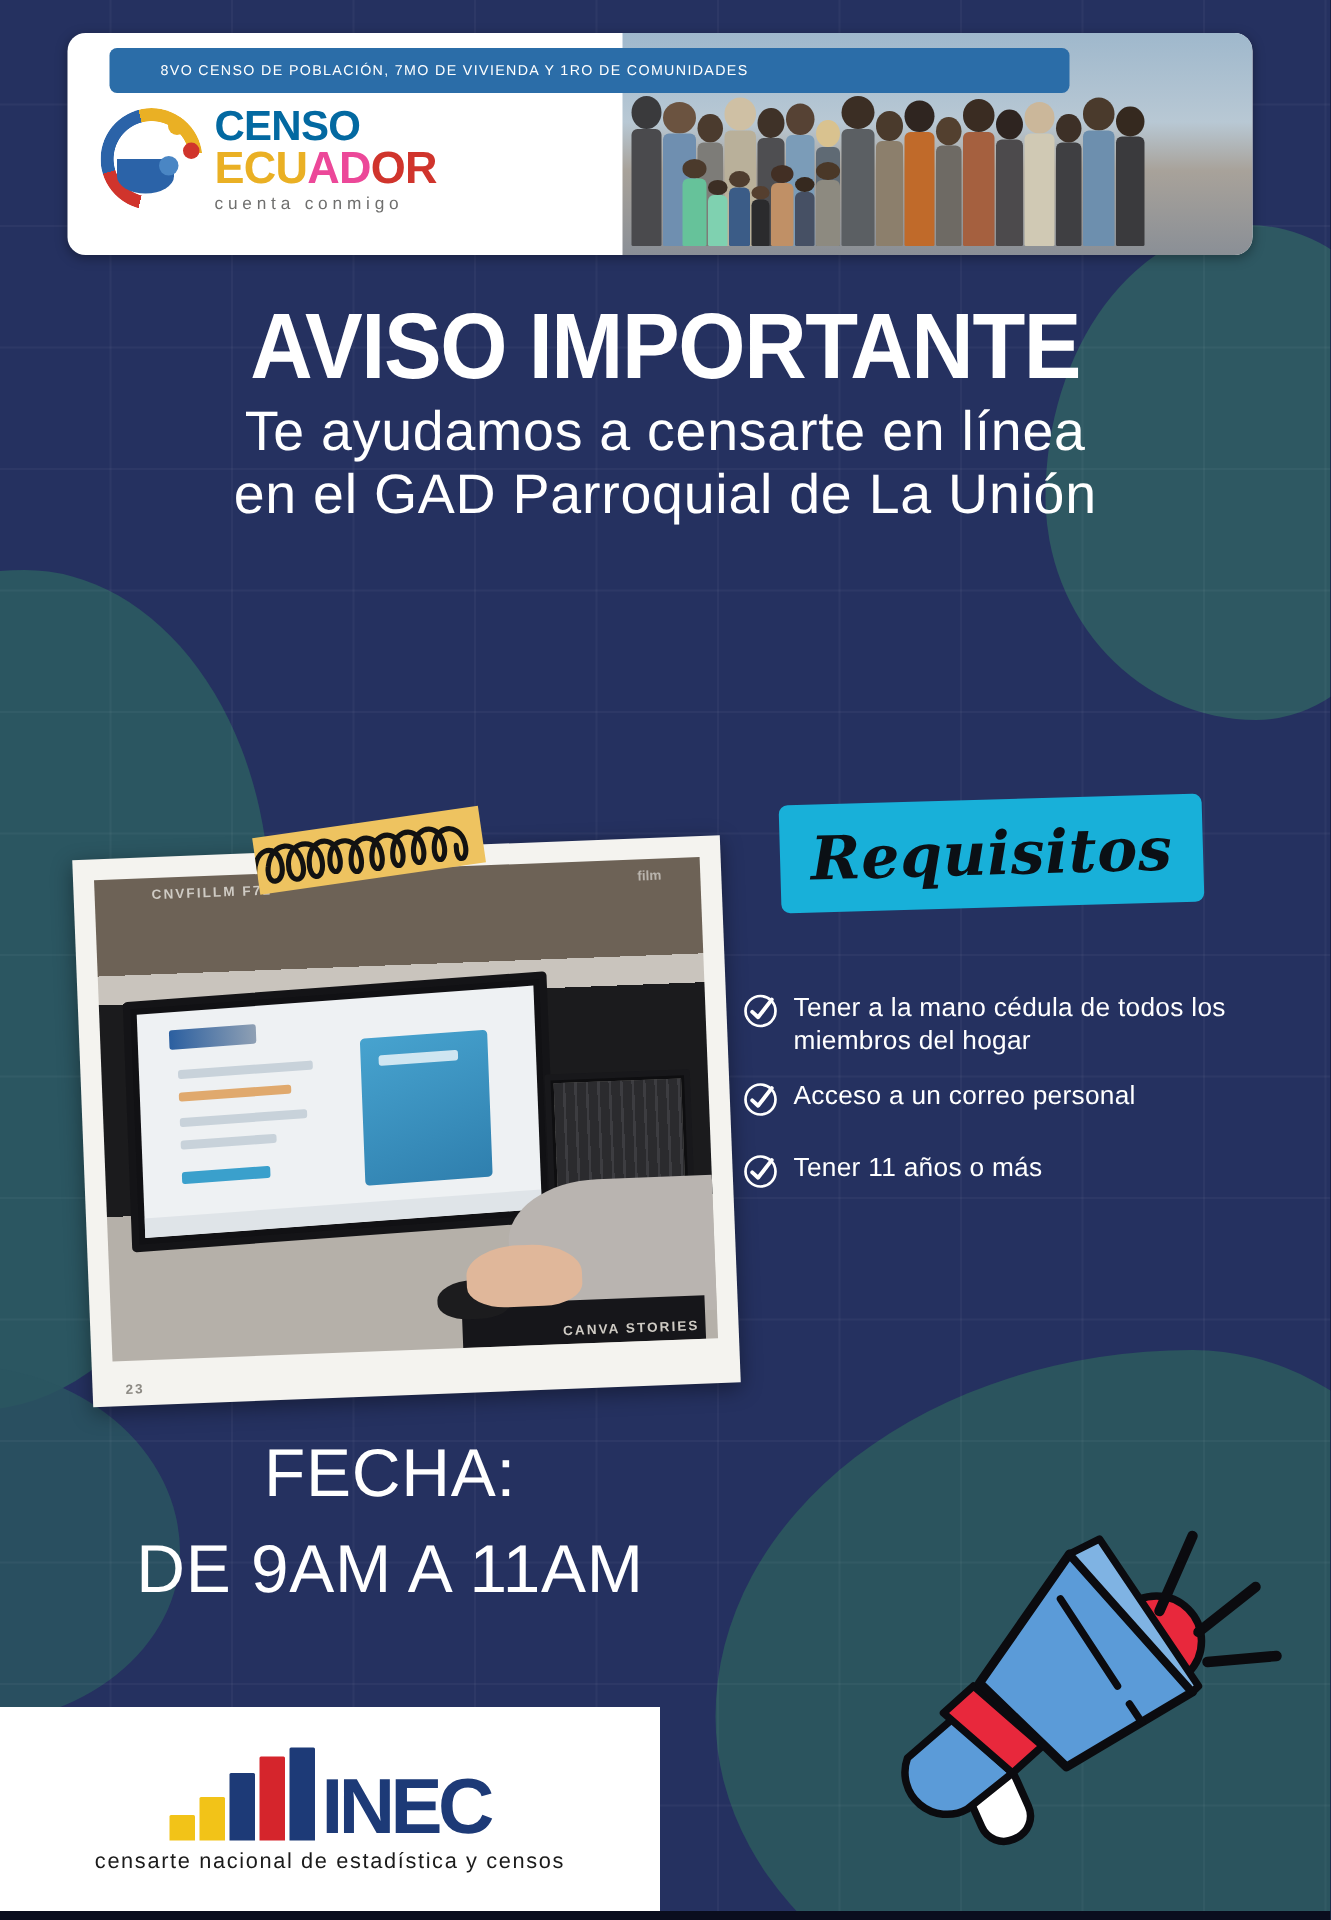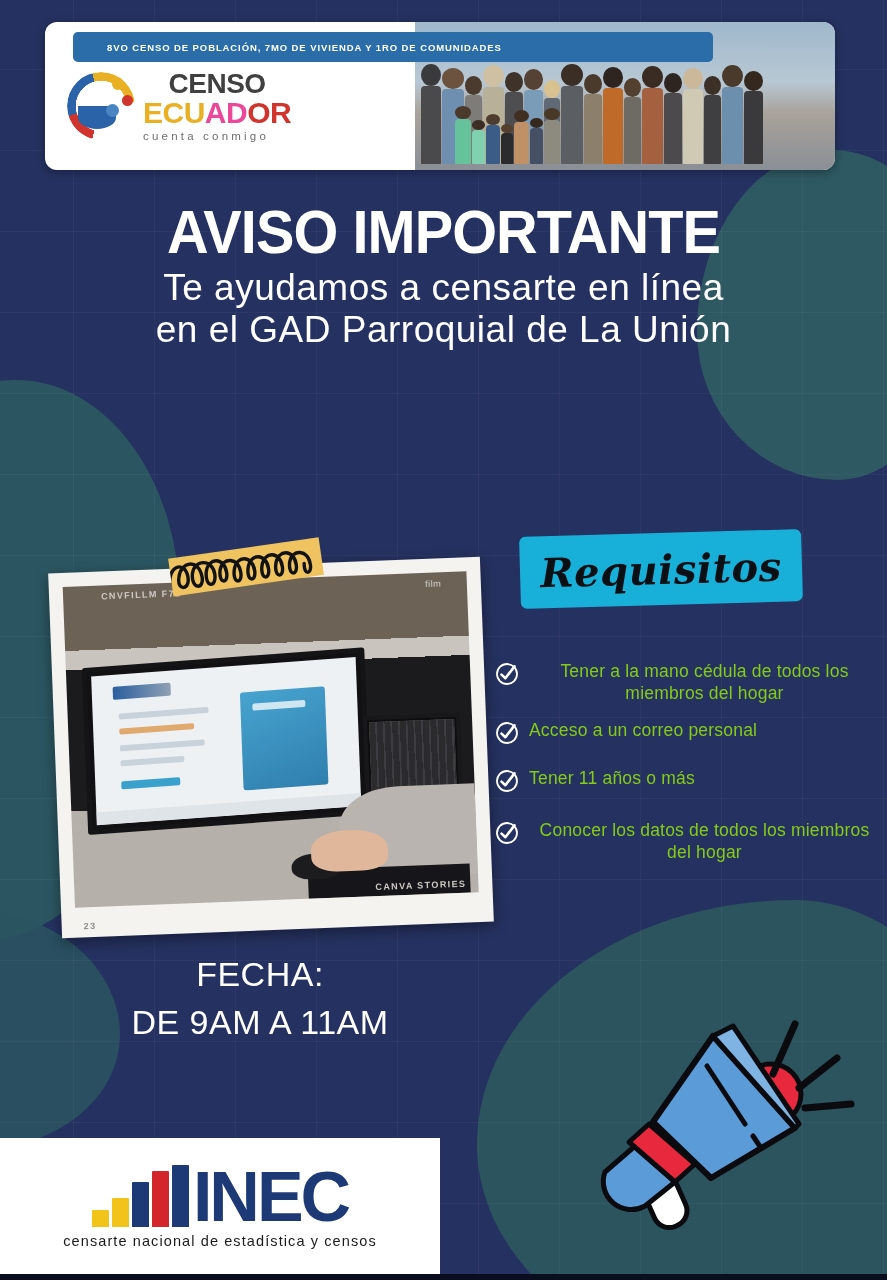--- a/index.html
+++ b/index.html
@@ -87,21 +87,21 @@
     width:640px; height:30px;
     background:#2b6da8;
     border-radius:5px;
     display:flex; align-items:center; justify-content:flex-start;
     padding-left:34px;
     z-index:3;
   }
   #banner-ribbon span {
     color:#ffffff;
     font-size:9.5px;
-    font-weight:bold;
+    font-weight:normal;
     letter-spacing:.9px;
     white-space:nowrap;
   }
   #banner-logo-wrap {
     position:absolute; left:22px; top:48px;
     display:flex; align-items:center; gap:8px;
     z-index:4;
   }
   
   #censo-mark { position:relative; width:68px; height:68px; }
@@ -130,22 +130,21 @@
     position:absolute; right:3%; top:34%;
     width:11px; height:11px; border-radius:50%; background:#d0342c;
   }
   #censo-mark .dot-b {
     position:absolute; right:24%; top:46%;
     width:13px; height:13px; border-radius:50%; background:#4a86c4;
   }
   #censo-words { line-height:1; }
   #censo-line1 {
     font-size:28px; font-weight:bold; letter-spacing:-0.5px;
-    color:#404040;
-    text-align:center;
+    color:#0369a1;
   }
   #censo-line2 { font-size:30px; font-weight:bold; letter-spacing:-0.5px; }
   #censo-line2 .ecu { color:#eab024; }
   #censo-line2 .ad  { color:#ec4899; }
   #censo-line2 .or  { color:#d0342c; }
   #censo-line3 {
     font-size:11.5px; color:#6f6f6e; letter-spacing:3.2px; margin-top:3px;
   }
 
   
@@ -320,37 +319,36 @@
     display:flex; align-items:flex-start;
     gap:10px;
     margin-bottom:14px;
   }
   .req-check {
     flex:0 0 auto;
     width:24px; height:24px;
     margin-top:2px;
   }
   .req-text {
-    color:#84cc16;
+    color:#ffffff;
     font-size:17.5px;
     line-height:1.28;
     letter-spacing:.2px;
-    text-align:center;
   }
 
   
   #fecha {
     position:absolute; left:60px; top:950px;
     width:400px;
     text-align:center;
     z-index:5;
   }
   #fecha .f-line {
     color:#ffffff;
-    font-size:34px;
+    font-size:45px;
     font-weight:400;
     letter-spacing:.5px;
     line-height:1.42;
   }
 
   
   #megaphone {
     position:absolute; right:14px; bottom:34px;
     width:290px; height:250px;
     z-index:5;
@@ -368,21 +366,21 @@
   #inec-row { display:flex; align-items:flex-end; gap:4px; }
   #inec-bars { display:flex; align-items:flex-end; gap:3px; height:62px; }
   #inec-bars i { display:block; width:17px; border-radius:1px 1px 0 0; }
   #bar1 { height:26%; background:#f2c318; }
   #bar2 { height:46%; background:#f2c318; }
   #bar3 { height:72%; background:#1d3a77; }
   #bar4 { height:90%; background:#d5252c; }
   #bar5 { height:100%; background:#1d3a77; }
   #inec-word {
     color:#1d3a77;
-    font-size:70px;
+    font-size:52px;
     font-weight:bold;
     letter-spacing:-3px;
     line-height:.82;
     font-stretch:condensed;
   }
   #inec-tag {
     color:#1b1b1b;
     font-size:14.5px;
     letter-spacing:1.1px;
     margin-top:6px;
@@ -604,29 +602,20 @@
     <div class="req-item" style="margin-top:22px;">
       <span class="req-check">
         <svg width="24" height="24" viewBox="0 0 24 24">
           <circle cx="12" cy="12" r="10" fill="none" stroke="#ffffff" stroke-width="1.8"></circle>
           <path d="M6.5 12.6 L10.4 16.2 L19.5 4.4" fill="none" stroke="#ffffff" stroke-width="2.6" stroke-linecap="round" stroke-linejoin="round"></path>
         </svg>
       </span>
       <span class="req-text">Tener 11 años o más</span>
     </div>
 
-    <div class="req-item" style="margin-top:26px;">
-      <span class="req-check">
-        <svg width="24" height="24" viewBox="0 0 24 24">
-          <circle cx="12" cy="12" r="10" fill="none" stroke="#ffffff" stroke-width="1.8"></circle>
-          <path d="M6.5 12.6 L10.4 16.2 L19.5 4.4" fill="none" stroke="#ffffff" stroke-width="2.6" stroke-linecap="round" stroke-linejoin="round"></path>
-        </svg>
-      </span>
-      <span class="req-text">Conocer los datos de todos los miembros del hogar</span>
-    </div>
   </div>
 
   <div id="fecha">
     <div class="f-line">FECHA:</div>
     <div class="f-line">DE 9AM A 11AM</div>
   </div>
 
   <div id="megaphone">
     <svg width="290" height="250" viewBox="0 0 290 250">
 

